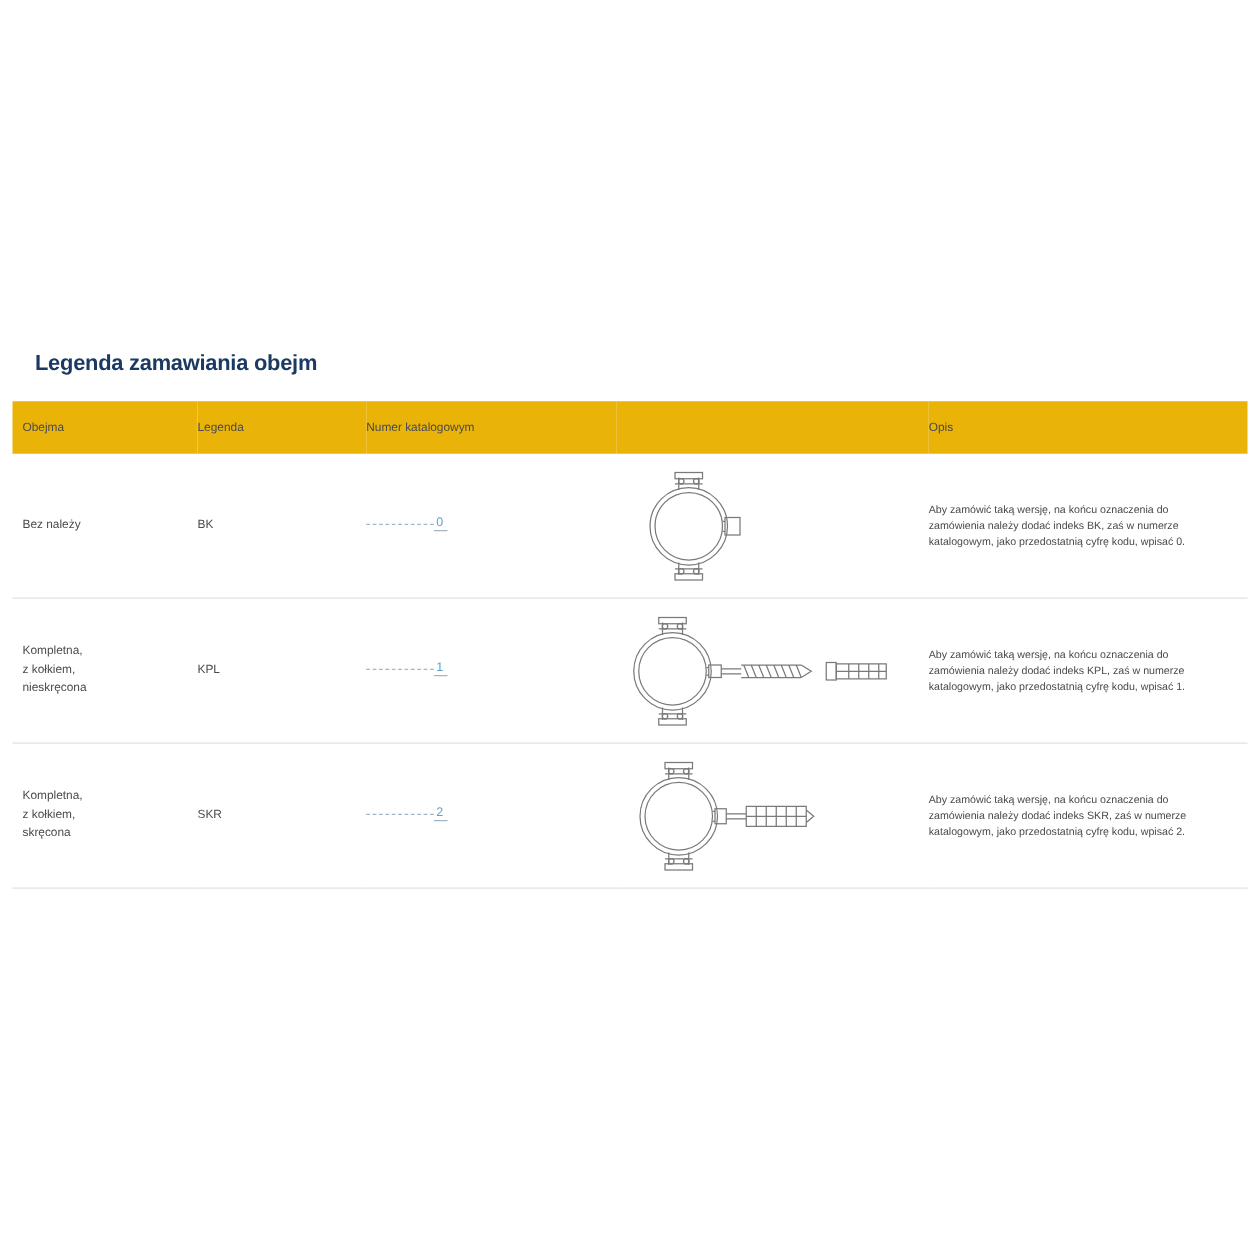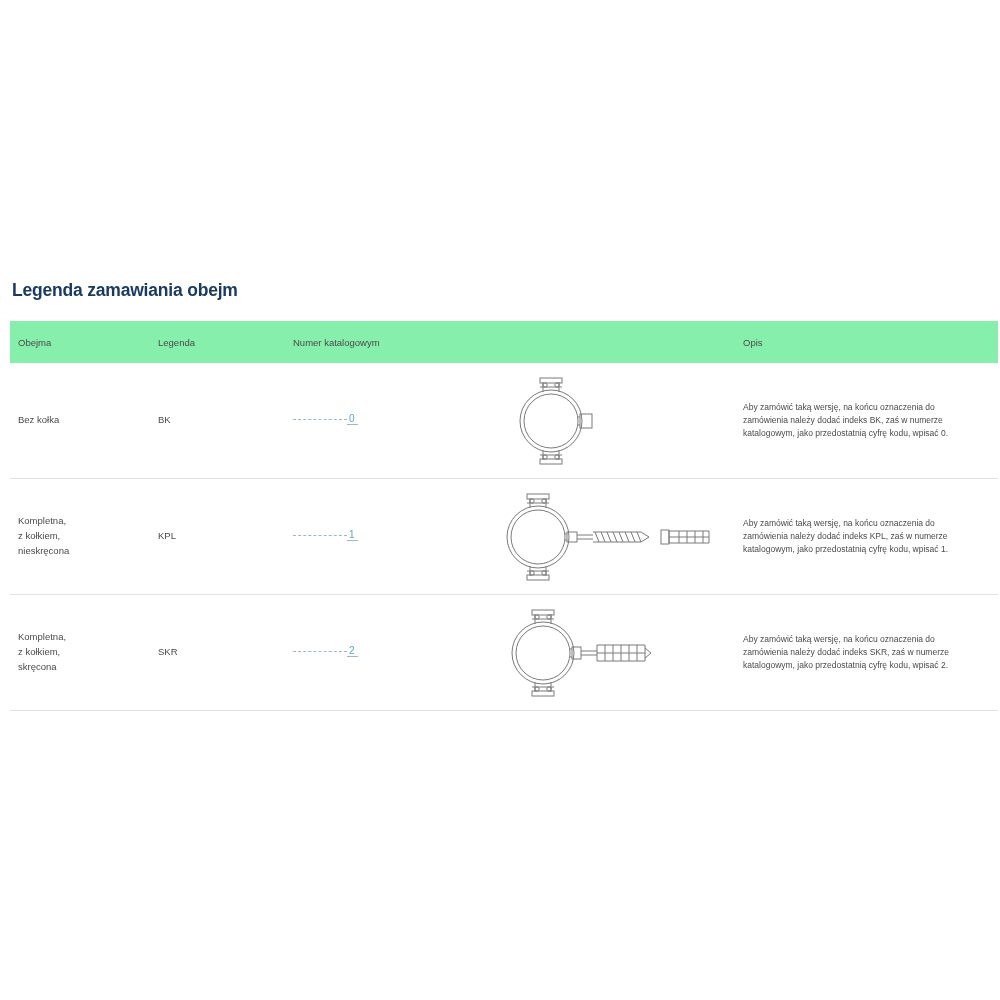--- a/index.html
+++ b/index.html
@@ -24,30 +24,30 @@
     position: absolute;
     left: 10px;
     top: 280px;
     width: 980px;
   }
   .page-title {
     font-size: 17.5px;
     font-weight: bold;
     color: #1b3a63;
     letter-spacing: -0.2px;
-    margin: 0 0 20px 0;
+    margin: 0 0 20px 16px;
     padding-left: 2px;
   }
   table.legend {
     width: 980px;
     border-collapse: collapse;
     table-layout: fixed;
   }
   table.legend thead th {
-    background: #86efac;
+    background: #eab308;
     font-size: 9.5px;
     font-weight: normal;
     color: #4a4a4a;
     text-align: left;
     padding: 13px 0 13px 0;
     height: 16px;
     vertical-align: middle;
     border: none;
   }
   table.legend tbody tr {
@@ -126,21 +126,21 @@
           <th class="col-obejma">Obejma</th>
           <th class="col-indeks">Legenda</th>
           <th class="col-numer">Numer katalogowym</th>
           <th class="col-rys"></th>
           <th class="col-opis">Opis</th>
         </tr>
       </thead>
       <tbody>
 
         <tr>
-          <td class="col-obejma cell-multiline">Bez kołka</td>
+          <td class="col-obejma cell-multiline">Bez należy</td>
           <td class="col-indeks">BK</td>
           <td class="col-numer">
             <span class="catnum">
               <span class="dashes"></span>
               <span class="digit">0</span>
               <span class="digit-underline"></span>
             </span>
           </td>
           <td class="col-rys">
             <span class="drawing">

